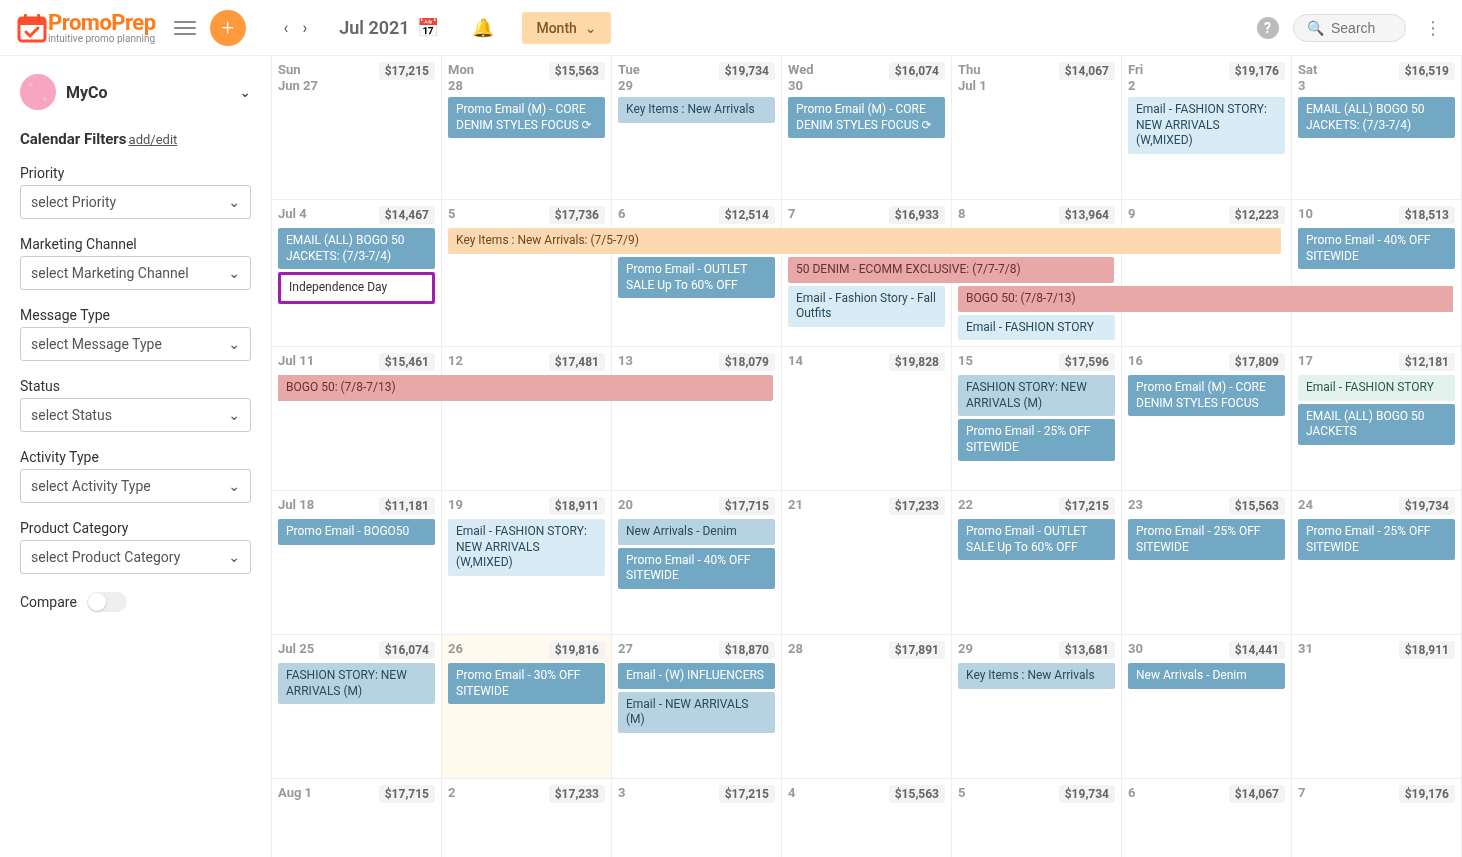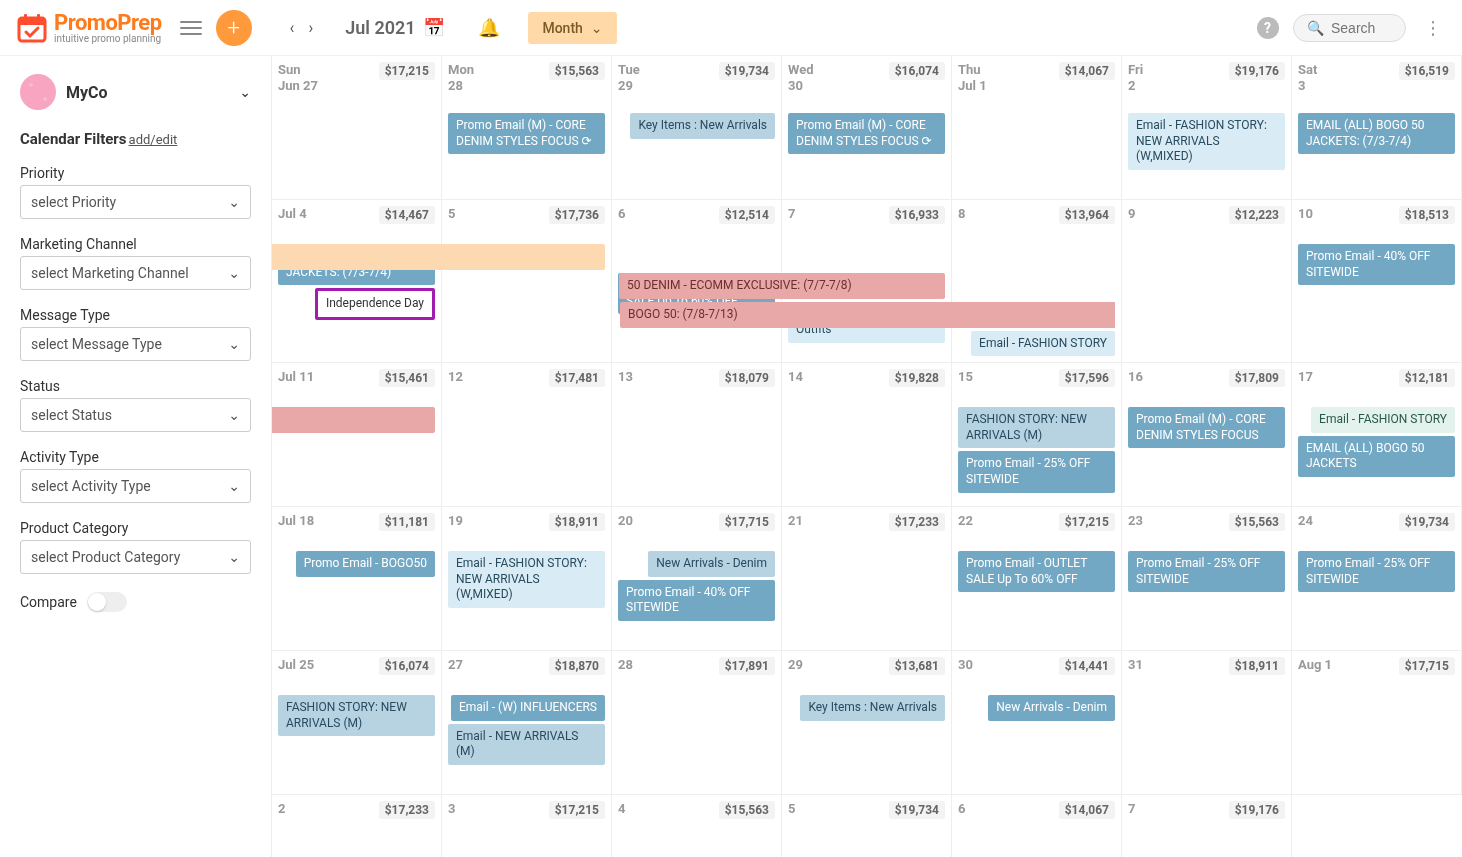--- a/index.html
+++ b/index.html
@@ -1,21 +1,21 @@
 <!DOCTYPE html>
 <html><head>
 <meta charset="utf-8">
 <style>
 * { box-sizing: border-box; margin: 0; padding: 0; }
 body { font-family: -apple-system, BlinkMacSystemFont, "Segoe UI", Roboto, sans-serif; color: #333; background: #fff; font-size: 14px; }
 .app { display: flex; flex-direction: column; height: 857px; width: 1462px; }
 
 
 .header { display: flex; align-items: center; padding: 8px 16px; border-bottom: 1px solid #f0f0f0; gap: 14px; height: 56px; }
-.logo { display: flex; align-items: flex-end; gap: 6px; }
+.logo { display: flex; align-items: flex-end; }
 .logo-icon { width: 32px; height: 32px; }
 .logo-text { display: flex; flex-direction: column; line-height: 1; }
 .logo-main { font-weight: 700; font-size: 22px; color: #ff7a1a; letter-spacing: -0.5px; }
 .logo-sub { font-size: 10px; color: #888; }
 .menu-icon { width: 22px; cursor: pointer; display: flex; flex-direction: column; gap: 4px; margin-left: 4px; }
 .menu-icon span { height: 2px; background: #888; border-radius: 1px; }
 .add-btn { width: 36px; height: 36px; border-radius: 50%; background: #ff9a3c; color: #fff; font-size: 22px; display: flex; align-items: center; justify-content: center; cursor: pointer; font-weight: 300; }
 .nav-arrows { display: flex; align-items: center; gap: 6px; margin-left: 20px; }
 .nav-arrow { cursor: pointer; color: #555; font-size: 16px; padding: 4px; }
 .month-label { font-size: 18px; color: #666; font-weight: 600; margin-left: 14px; display: flex; align-items: center; gap: 8px; }
@@ -48,21 +48,21 @@
 
 .calendar { flex: 1; overflow: auto; }
 .cal-grid { display: grid; grid-template-columns: repeat(7, 1fr); }
 .cal-cell { border-right: 1px solid #eee; border-bottom: 1px solid #eee; min-height: 144px; padding: 6px; position: relative; background: #fff; }
 .cal-cell.highlight { background: #fffaed; }
 .cell-head { display: flex; justify-content: space-between; align-items: flex-start; margin-bottom: 4px; }
 .cell-dow { font-size: 13px; font-weight: 700; color: #999; }
 .cell-date { font-size: 13px; font-weight: 700; color: #999; }
 .cell-head .col { display: flex; flex-direction: column; line-height: 1.2; }
 .cell-amount { font-size: 12px; font-weight: 700; color: #666; background: #f3f3f3; padding: 2px 6px; border-radius: 3px; }
-.events { display: flex; flex-direction: column; gap: 3px; margin-top: 20px; align-items: flex-end; }
+.events { display: flex; flex-direction: column; gap: 3px; margin-top: 4px; }
 .event { font-size: 12px; padding: 5px 8px; border-radius: 2px; line-height: 1.3; cursor: pointer; }
 .ev-blue { background: #72a8c4; color: #fff; }
 .ev-lightblue { background: #b7d3e2; color: #284b60; }
 .ev-paleblue { background: #d9ebf4; color: #284b60; }
 .ev-mint { background: #e3f2ed; color: #2a5a4a; }
 .ev-peach { background: #fcd9b0; color: #6a4a1f; }
 .ev-pink { background: #e9a8a8; color: #6a2f2f; }
 .ev-white { background: #fff; border: 3px solid #a21caf; color: #333; }
 .refresh-icon::after { content: " ⟳"; }
 </style>
@@ -489,20 +489,31 @@
             <div class="cell-head">
               <div class="col">
                 <div class="cell-date">Jul 25</div>
               </div>
               <div class="cell-amount">$16,074</div>
             </div>
             <div class="events">
               <div class="event ev-lightblue">FASHION STORY: NEW ARRIVALS (M)</div>
             </div>
           </div>
+          <div class="cal-cell highlight">
+            <div class="cell-head">
+              <div class="col">
+                <div class="cell-date">26</div>
+              </div>
+              <div class="cell-amount">$19,816</div>
+            </div>
+            <div class="events">
+              <div class="event ev-blue">Promo Email - 30% OFF SITEWIDE</div>
+            </div>
+          </div>
           <div class="cal-cell">
             <div class="cell-head">
               <div class="col">
                 <div class="cell-date">27</div>
               </div>
               <div class="cell-amount">$18,870</div>
             </div>
             <div class="events">
               <div class="event ev-blue">Email - (W) INFLUENCERS</div>
               <div class="event ev-lightblue">Email - NEW ARRIVALS (M)</div>

